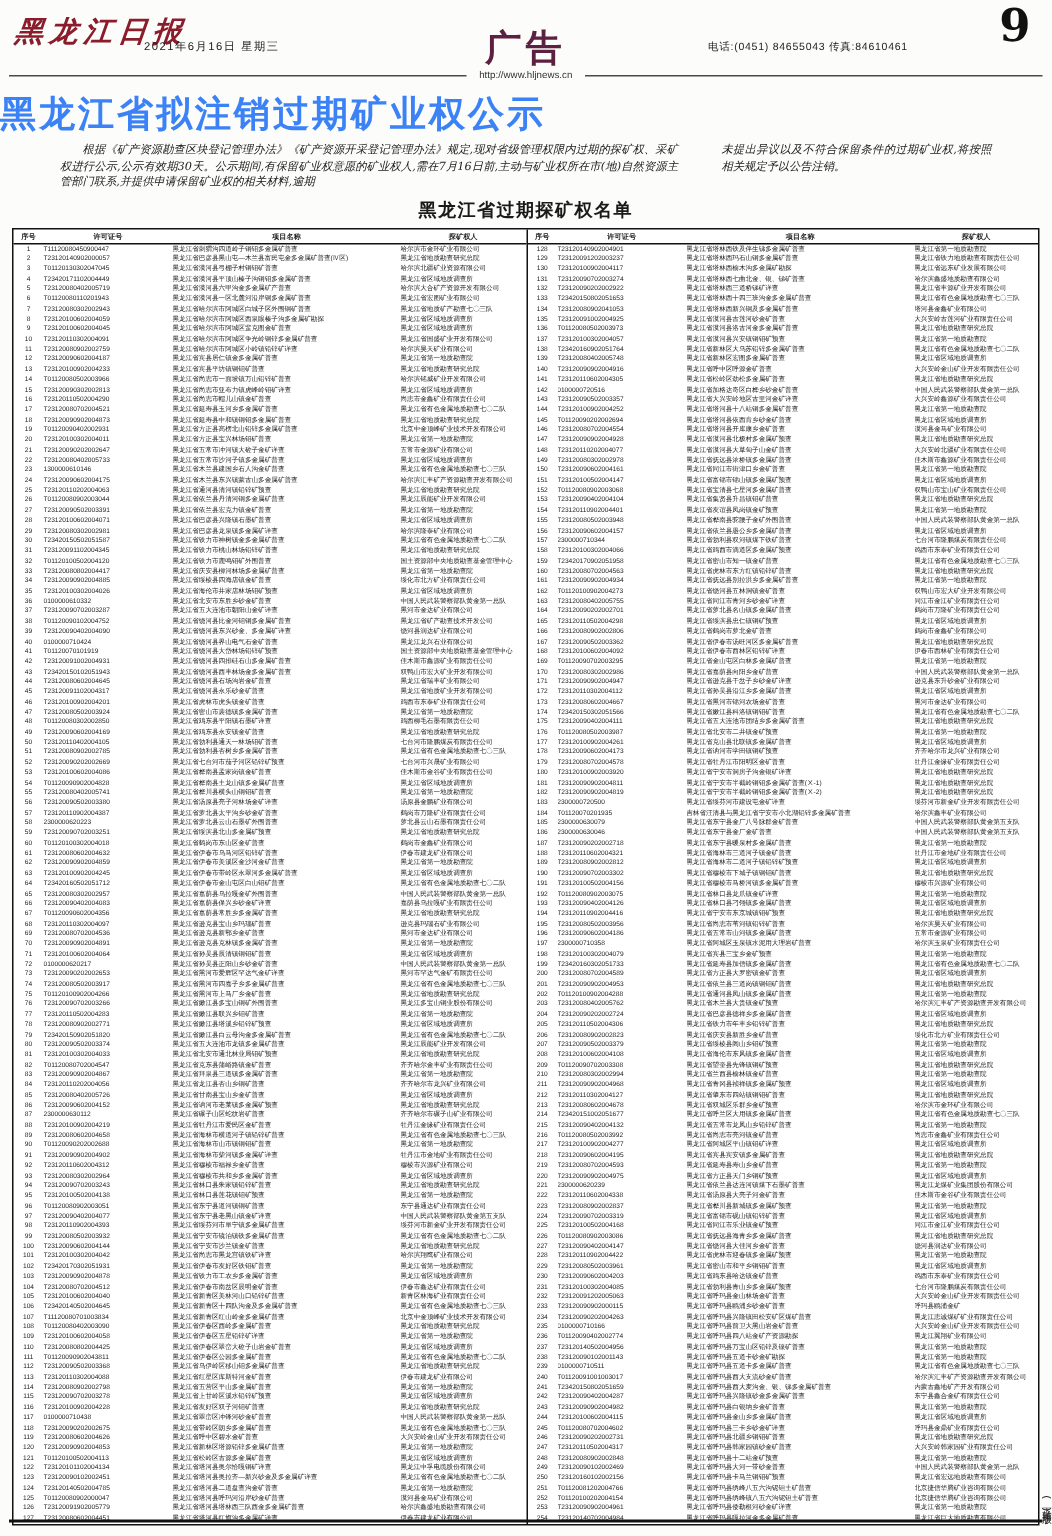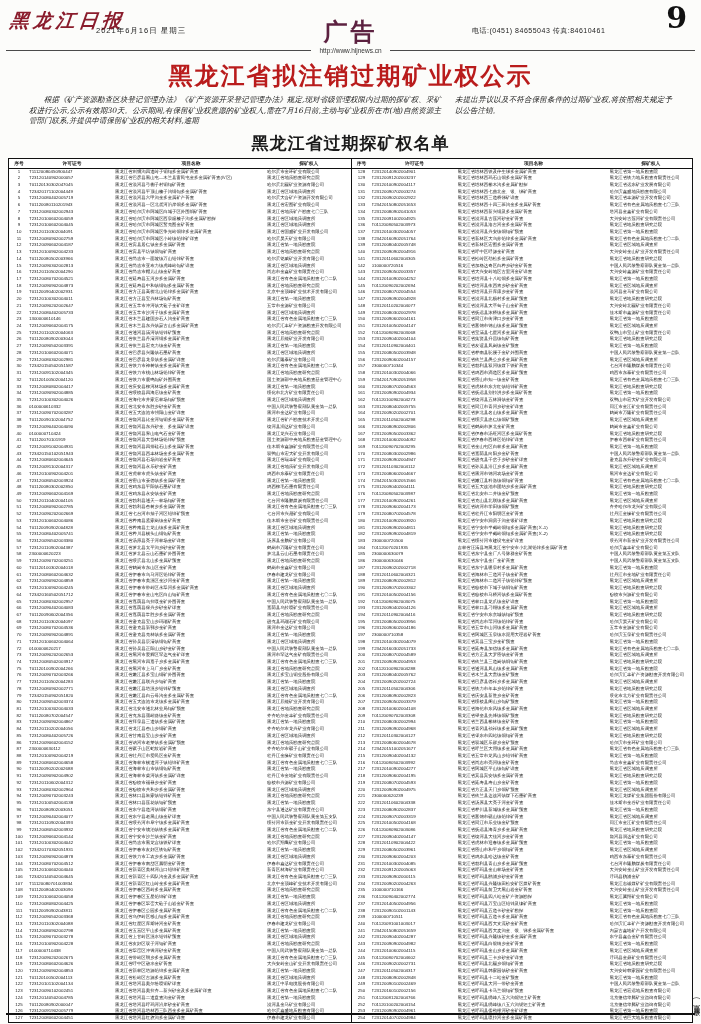--- a/index.html
+++ b/index.html
@@ -25,36 +25,36 @@
   .page-num{
     position:absolute;right:14px;top:0;
     font-family:"DejaVu Serif",serif;font-weight:bold;font-size:30px;color:#111;
   }
   
   .rule-row{display:flex;align-items:center;margin:0 6px;height:9px;}
   .rule-row .rline{flex:1;border-top:1.6px solid #4a4a4a;}
   .rule-row .website{font-size:6.5px;color:#333;padding:0 8px;white-space:nowrap;}
   
   .notice-title{
-    text-align:center;font-weight:bold;font-size:24px;letter-spacing:2px;
-    margin:5px 0 3px 0;color:#b91c1c;
+    font-weight:bold;font-size:24px;letter-spacing:2px;
+    margin:5px 0 3px 0;color:#3b82f6;
   }
-  .notice-body{display:flex;margin:0 29px;gap:14px;}
+  .notice-body{display:flex;margin:0 40px;gap:29px;}
   .notice-left{
     width:412px;font-family:"DejaVu Serif",serif;font-style:italic;
     font-size:7.5px;line-height:10.5px;text-align:justify;text-indent:2em;margin:0;
   }
   .notice-right{flex:1;display:flex;}
   .notice-right p{
     font-family:"DejaVu Serif",serif;font-style:italic;
     font-size:7.5px;line-height:10.5px;text-align:justify;margin:0;
   }
   .signature{text-align:right;padding-right:16px;font-size:8px;line-height:11px;margin-top:3px;font-weight:bold;}
   
-  .list-title{text-align:center;font-weight:bold;font-size:17px;margin:5px 0 3px 0;letter-spacing:1px;}
+  .list-title{text-align:center;font-weight:bold;font-size:12px;margin:5px 0 3px 0;letter-spacing:1px;}
   .grid-table{
     margin:0 8px;border:1px solid #111;display:flex;background:#fff;
   }
   .half{width:50%;box-sizing:border-box;}
   .half.right{border-left:1px solid #111;}
   .thead{display:flex;height:9px;align-items:center;border-bottom:1px solid #111;
     font-size:4.8px;font-weight:bold;}
   .thead span{text-align:center;}
   .trow{display:flex;height:6.73px;line-height:6.73px;font-size:4.4px;
     white-space:nowrap;overflow:hidden;}

